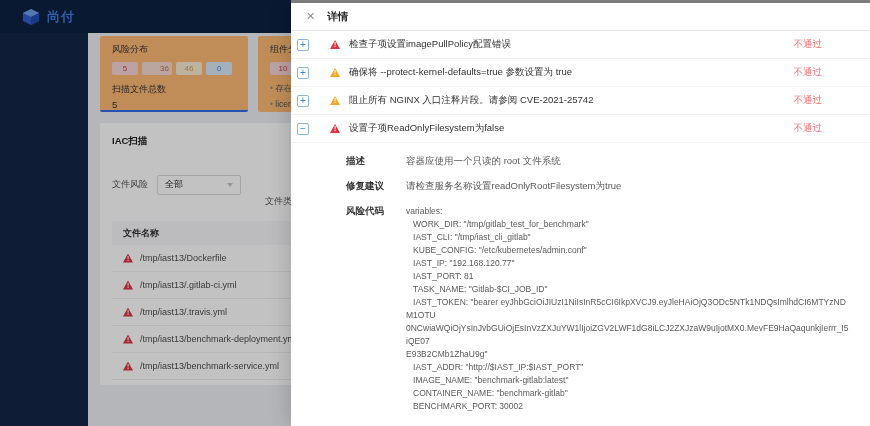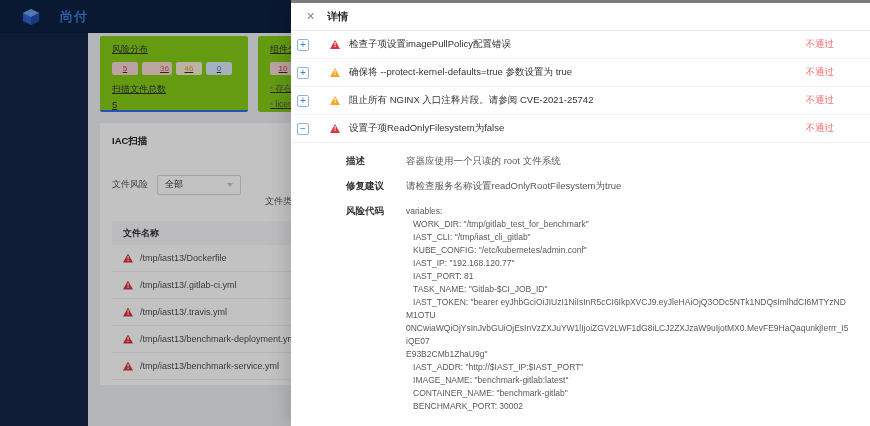--- a/index.html
+++ b/index.html
@@ -8,35 +8,35 @@
     font-family: "Liberation Sans", "DejaVu Sans", sans-serif;
     font-size: 9px; color: #333; background: #fff; position: relative;
   }
   .screen { position: absolute; inset: 0; width: 870px; height: 426px; }
 
   
   .app-header {
     position: absolute; left: 0; top: 0; width: 870px; height: 33px;
     background: #0e2142; display: flex; align-items: center; padding-left: 22px;
   }
-  .logo { display: flex; align-items: center; gap: 20px; }
+  .logo { display: flex; align-items: center; gap: 7px; }
   .logo-icon { width: 18px; height: 18px; display: block; }
   .logo-text { color: #3f7bdd; font-size: 13px; font-weight: bold; letter-spacing: 1px; }
 
   .sidebar {
     position: absolute; left: 0; top: 33px; width: 88px; bottom: 0;
     background: #132648;
   }
   .main {
     position: absolute; left: 88px; top: 33px; right: 0; bottom: 0;
     background: #eef0f3; padding: 3px 12px 0 12px; overflow: hidden;
   }
   .cards-row { display: flex; gap: 10px; }
   .card {
-    background: #84cc16; border-radius: 2px; padding: 7px 12px; height: 76px; text-decoration: underline;
+    background: #fdba74; border-radius: 2px; padding: 7px 12px; height: 76px;
   }
   .card-risk { width: 148px; border-bottom: 2px solid #2f6fed; }
   .card-comp { width: 220px; }
   .card-title { font-size: 9px; color: #333; }
   .badge-row { display: flex; gap: 4px; margin-top: 6px; }
   .badge {
     min-width: 26px; height: 13px; line-height: 13px; text-align: center;
     border-radius: 2px; font-size: 8px; padding: 0 3px;
   }
   .b-critical { background: #f6d5d6; color: #cf3d46; }
@@ -117,21 +117,21 @@
   .toggle {
     width: 12px; height: 12px; border: 1px solid #8ab6e0; border-radius: 2px;
     color: #3a81c9; font-size: 10px; line-height: 10px; text-align: center;
     flex: none; cursor: pointer; background: #fff;
   }
   .toggle.plus::before { content: "+"; }
   .toggle.minus::before { content: "−"; }
   .check-row .tri { margin-left: 21px; }
   .check-title { margin-left: 9px; font-size: 9.5px; color: #333; }
   .check-status {
-    position: absolute; right: 36px; font-size: 9.5px; color: #f56c6c;
+    position: absolute; right: 48px; font-size: 9.5px; color: #f56c6c;
   }
 
   .check-detail { padding: 12px 20px 0 55px; }
   .detail-row { display: flex; margin-bottom: 12px; }
   .detail-label { width: 52px; flex: none; font-size: 9.5px; font-weight: bold; color: #333; }
   .detail-value { margin-left: 8px; font-size: 9.5px; color: #595959; }
   .code-pre {
     margin-left: 8px; font-family: "Liberation Sans", "DejaVu Sans", sans-serif;
     font-size: 8.5px; line-height: 13px; color: #595959;
     white-space: pre-wrap; word-break: break-all; width: 455px;

